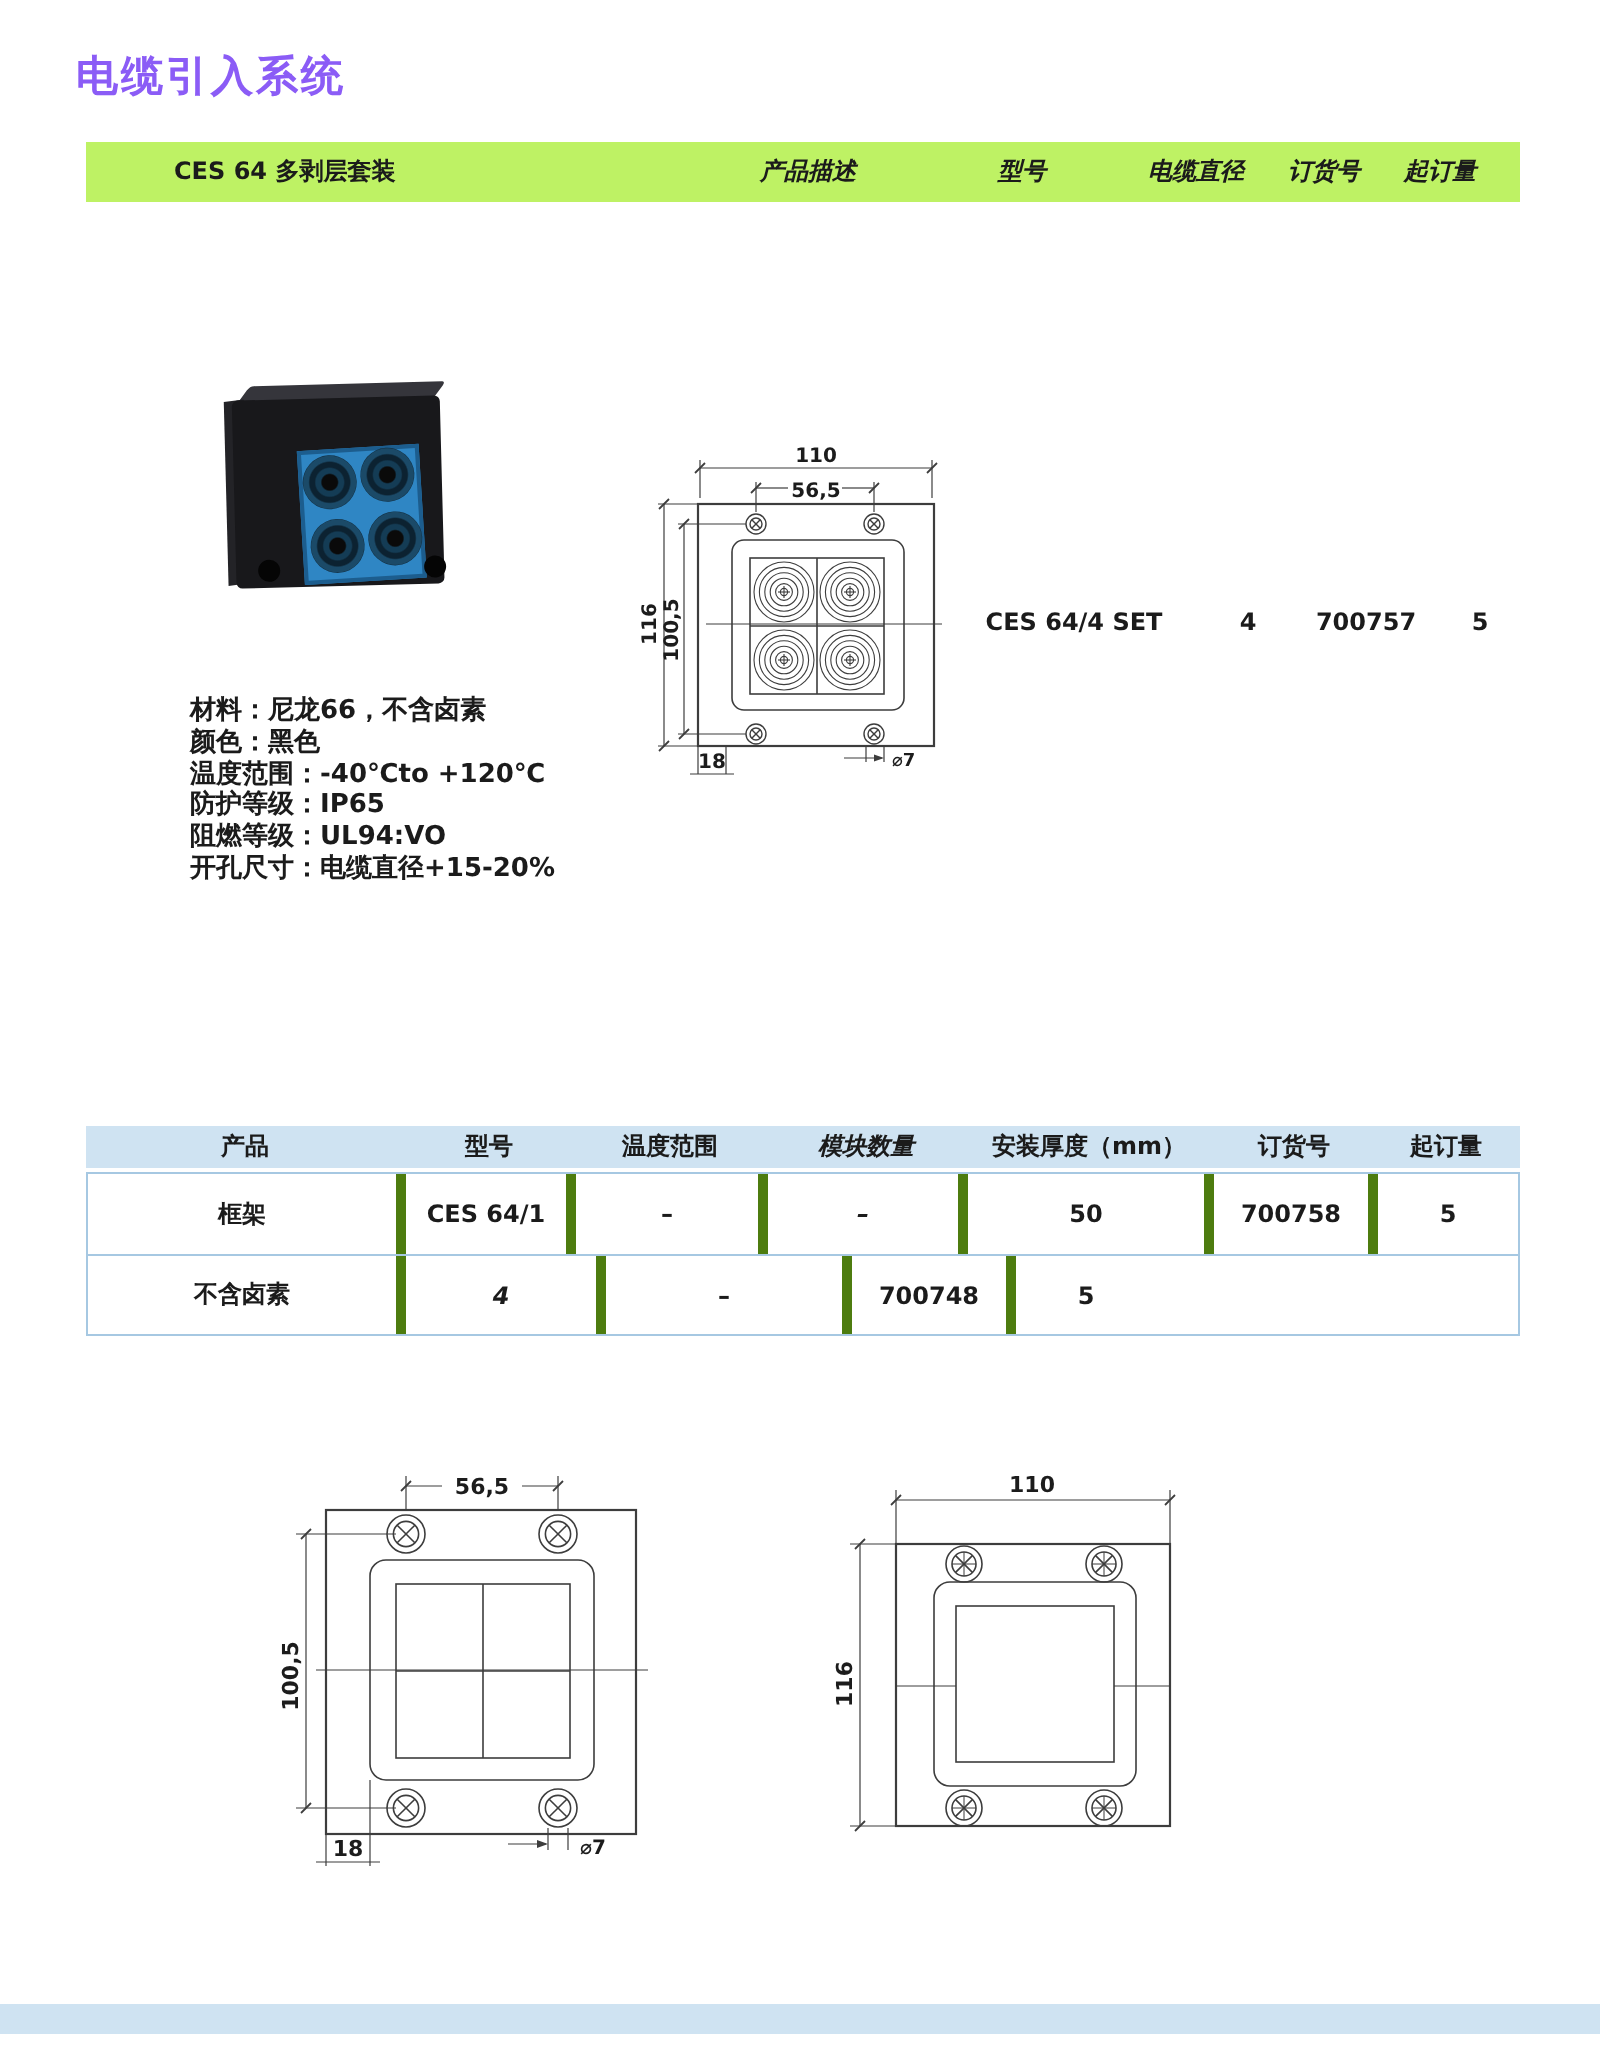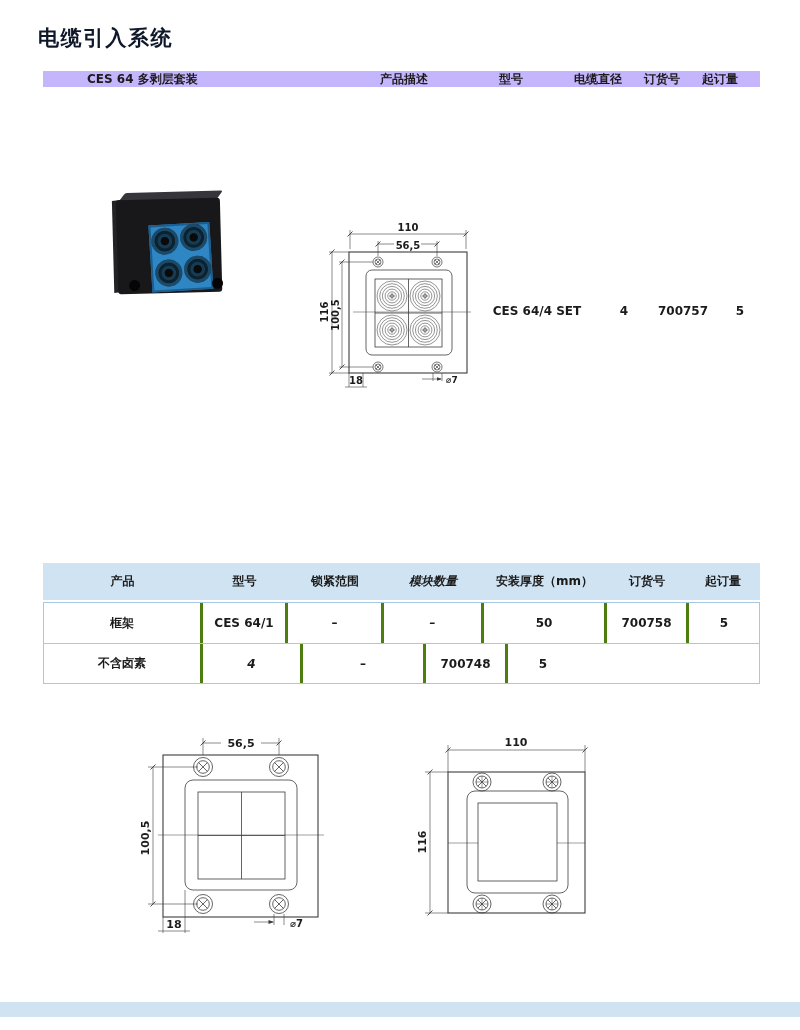--- a/index.html
+++ b/index.html
@@ -3,55 +3,55 @@
 <meta charset="utf-8">
 <style>
   * { margin:0; padding:0; box-sizing:border-box; }
   html,body { background:#fff; }
   .page {
     position:relative; width:800px; height:1030px; background:#fff;
     font-family:"DejaVu Sans","Liberation Sans",sans-serif; color:#1b1b1b; overflow:hidden;
   }
   .page-title {
     position:absolute; left:38px; top:24px; font-size:21px; font-weight:700;
-    letter-spacing:1.5px; color:#0f172a;
+    letter-spacing:1.5px; color:#8b5cf6;
   }
   
-  .bar1 { position:absolute; left:43px; top:71px; width:717px; height:16px; background:#c4b5fd; }
+  .bar1 { position:absolute; left:43px; top:71px; width:717px; height:30px; background:#bef264; }
   .bar1 span { position:absolute; top:50%; font-size:12px; font-weight:700; white-space:nowrap; }
   .bar1 .pname { left:44px; transform:translateY(-50%); }
-  .bar1 .c { transform:translate(-50%,-50%); }
+  .bar1 .c { transform:translate(-50%,-50%);font-style:italic; }
   
   .photo { position:absolute; left:113px; top:191px; width:112px; height:104px; transform:rotate(-1.5deg); }
   .photo .topface { position:absolute; left:9px; top:1px; width:98px; height:11px; background:#35353b; transform:skewX(-38deg); border-radius:2px; }
   .photo .sideface { position:absolute; left:0px; top:8px; width:10px; height:92px; background:#232327; transform:skewY(-6deg); }
   .photo .front { position:absolute; left:4px; top:8px; width:104px; height:94px; background:#18181b; border-radius:3px; }
   .panel { position:absolute; left:33px; top:25px; width:61px; height:67px; background:#2f86c4; border:2px solid #1c5d8e; transform:rotate(-2deg); }
   .seal { position:absolute; width:27px; height:27px; border-radius:50%;
     background:radial-gradient(circle, #0a0a0a 0 20%, #143c55 24% 36%, #0c2231 40% 52%, #1b4a68 56% 68%, #0b1d2a 72% 100%); }
   .hole { position:absolute; width:11px; height:11px; border-radius:50%; background:#050505; }
   
   .specs { position:absolute; left:95px; top:348px; }
   .specs p { font-size:13px; font-weight:600; line-height:15.8px; white-space:nowrap; }
   
   svg.draw { position:absolute; overflow:visible; }
   svg.draw text { font-family:"DejaVu Sans","Liberation Sans",sans-serif; fill:#1c1c1c; font-weight:600; }
   
   .row1 span { position:absolute; top:304px; transform:translateX(-50%); font-size:12px; font-weight:700; white-space:nowrap;margin-left:21px; }
   
   .table2 { position:absolute; left:43px; top:563px; width:717px; }
-  .t2-head { display:flex; height:37px; background:#cfe3f2; align-items:center; }
+  .t2-head { display:flex; height:21px; background:#cfe3f2; align-items:center; }
   .t2-head .th { font-size:12px; font-weight:700; text-align:center; }
   .t2-body { margin-top:2px; border:1px solid #a6c8e2; }
   .t2-row { display:flex; height:40px; }
   .t2-row + .t2-row { border-top:1px solid #a6c8e2; }
   .t2-row .td { display:flex; align-items:center; justify-content:center; font-size:12px; font-weight:600; }
   .cw0{flex:0 0 159px;} .cw1{flex:0 0 85px;} .cw2{flex:0 0 96px;} .cw3{flex:0 0 100px;font-style:italic;}
   .cw4{flex:0 0 123px;} .cw5{flex:0 0 82px;} .cw6{flex:0 0 70px;}
-  .t2-row .td:not(:last-child){ border-right:3px solid #4d7c0f; }
+  .t2-row .td:not(:last-child){ border-right:5px solid #4d7c0f; }
   
   .footer-bar { position:absolute; left:0; top:1002px; width:800px; height:15px; background:#cfe3f2; }
 </style>
 </head>
 <body>
 
 <div class="page">
 
   <div class="page-title">电缆引入系统</div>
 
@@ -72,20 +72,28 @@
         <div class="seal" style="left:0px;top:1px;"></div>
         <div class="seal" style="left:29px;top:-1px;"></div>
         <div class="seal" style="left:2px;top:33px;"></div>
         <div class="seal" style="left:31px;top:31px;"></div>
       </div>
       <div class="hole" style="left:11px;top:80px;"></div>
       <div class="hole" style="left:94px;top:80px;"></div>
     </div>
   </div>
 
+  <div class="specs">
+    <p>材料：尼龙66，不含卤素</p>
+    <p>颜色：黑色</p>
+    <p>温度范围：-40℃to +120℃</p>
+    <p>防护等级：IP65</p>
+    <p>阻燃等级：UL94:VO</p>
+    <p>开孔尺寸：电缆直径+15-20%</p>
+  </div>
 
   <svg class="draw" style="left:320px;top:215px;" width="155" height="178" viewBox="0 0 155 178">
     <g stroke="#3d3d3d" fill="none" stroke-width="0.8">
       <rect x="29" y="37" width="118" height="121" stroke-width="1.1"></rect>
       <rect x="46" y="55" width="86" height="85" rx="6"></rect>
       <rect x="55" y="64" width="67" height="68" fill="#fff"></rect>
       <line x1="88.5" y1="64" x2="88.5" y2="132"></line>
       <line x1="55" y1="98" x2="122" y2="98"></line>
 
       <g stroke-width="0.55">
@@ -194,21 +202,21 @@
     <span style="left:516px">CES 64/4 SET</span>
     <span style="left:603px">4</span>
     <span style="left:662px">700757</span>
     <span style="left:719px">5</span>
   </div>
 
   <div class="table2">
     <div class="t2-head">
       <div class="th cw0">产品</div>
       <div class="th cw1">型号</div>
-      <div class="th cw2">锁紧范围</div>
+      <div class="th cw2">温度范围</div>
       <div class="th cw3">模块数量</div>
       <div class="th cw4">安装厚度（mm）</div>
       <div class="th cw5">订货号</div>
       <div class="th cw6">起订量</div>
     </div>
     <div class="t2-body">
       <div class="t2-row">
         <div class="td cw0">框架</div>
         <div class="td cw1">CES 64/1</div>
         <div class="td cw2">–</div>

